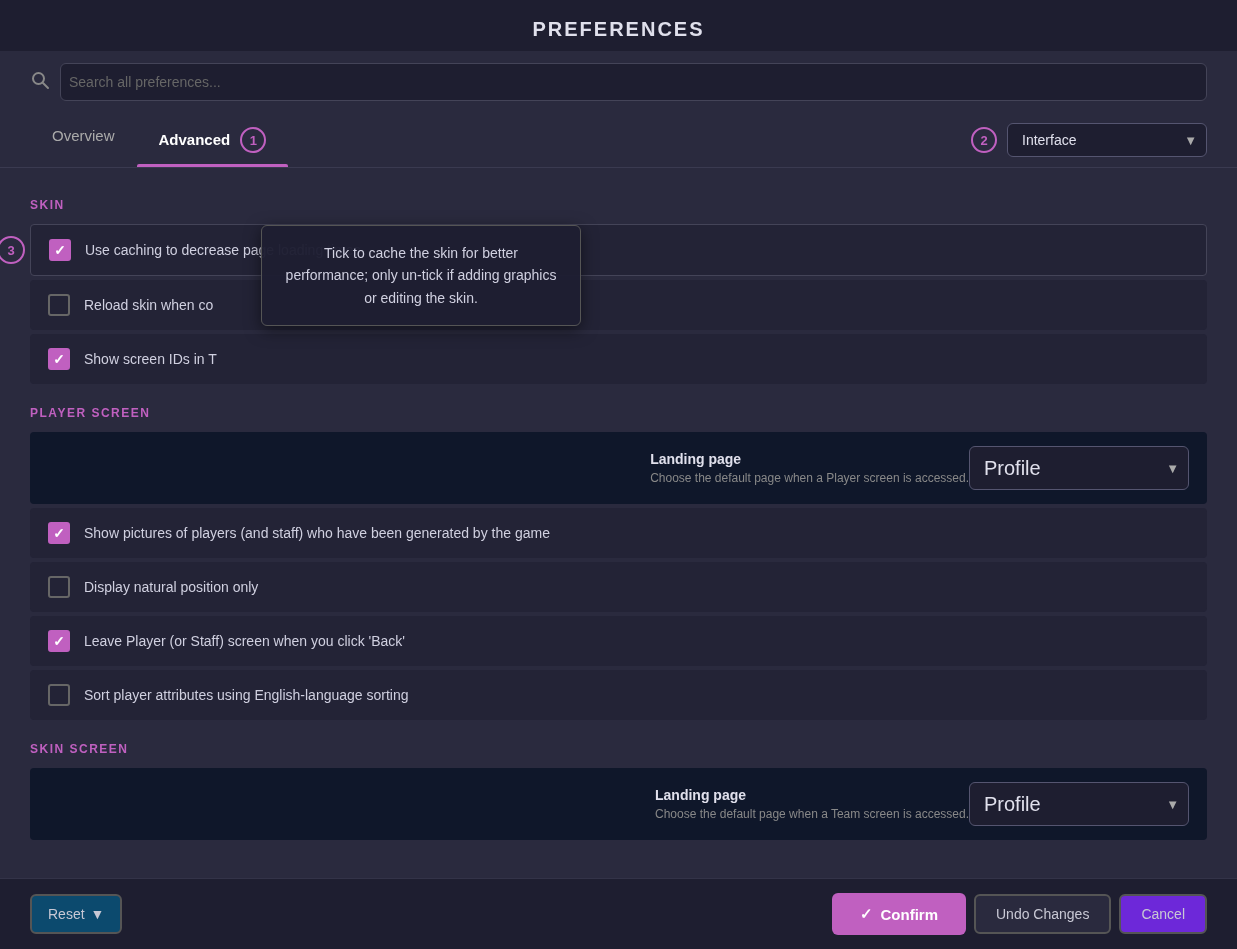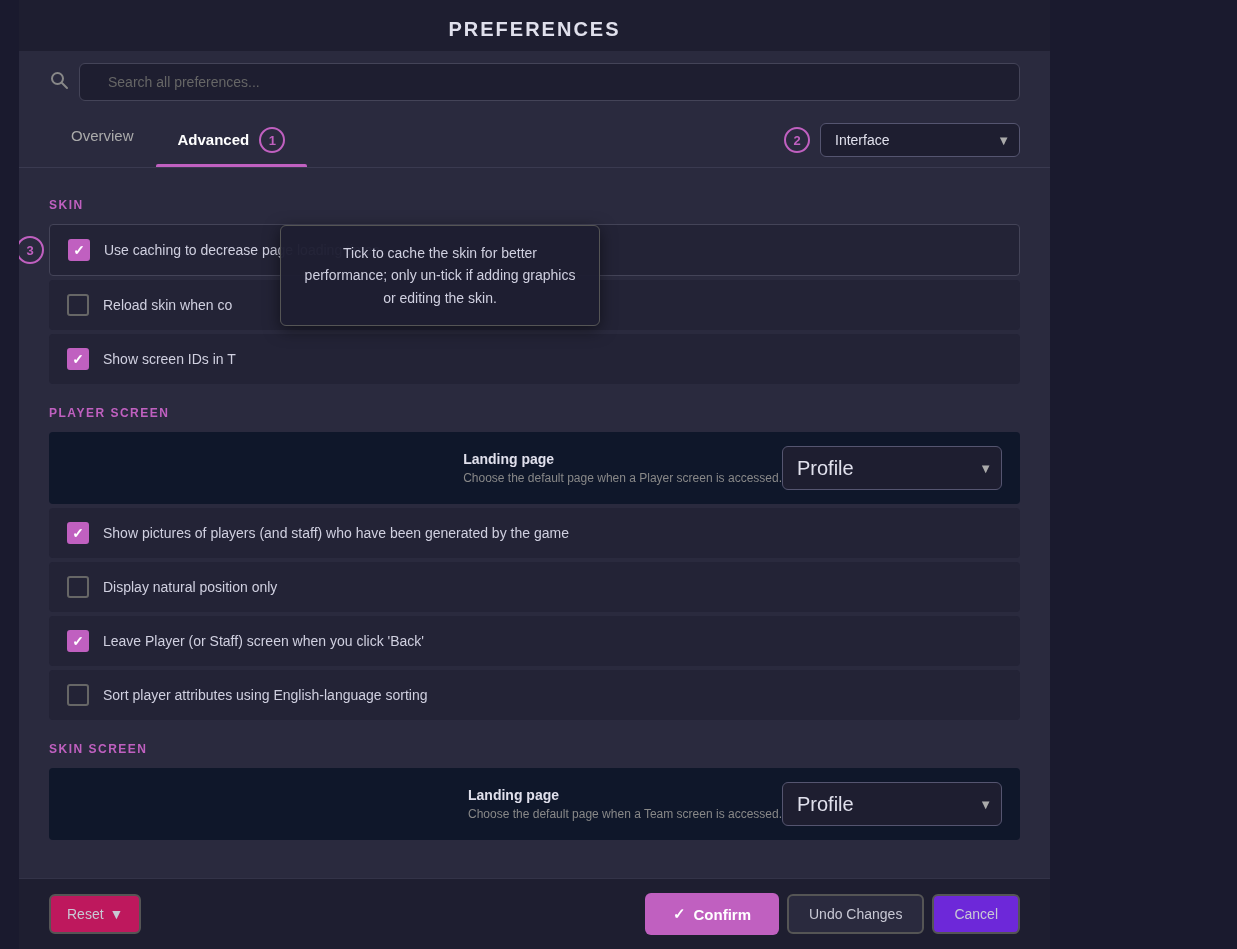--- a/index.html
+++ b/index.html
@@ -7,26 +7,25 @@
       background: #1a1a2e;
       font-family: 'Segoe UI', Arial, sans-serif;
       color: #c8c8d4;
       width: 1237px;
       min-height: 949px;
       overflow: hidden;
     }
 
     .preferences-wrapper {
       background: #2a2a3e;
-      width: 1031px;
+      width: 1237px;
       min-height: 949px;
       position: relative;
       display: flex;
       flex-direction: column;
-      margin-left: 19px;
     }
 
     
     .preferences-header {
       text-align: center;
       padding: 18px 0 10px;
       background: #1e1e30;
     }
     .preferences-title {
       font-size: 20px;
@@ -45,21 +44,21 @@
     }
     .search-icon-wrap {
       color: #888;
       font-size: 18px;
     }
     .search-input {
       flex: 1;
       background: #1e1e30;
       border: 1px solid #444458;
       border-radius: 6px;
-      padding: 10px 28px;
+      padding: 10px 8px;
       color: #f9a8d4;
       font-size: 14px;
       outline: none;
     }
     .search-input::placeholder { color: #666; }
 
     
     .tabs-row {
       display: flex;
       align-items: center;
@@ -279,21 +278,21 @@
     .footer-right {
       display: flex;
       gap: 8px;
       align-items: center;
     }
 
     .reset-btn {
       display: flex;
       align-items: center;
       gap: 6px;
-      background: #be185d;
+      background: #0c4a6e;
       border: 2px solid #555;
       border-radius: 6px;
       color: #c8c8d4;
       font-size: 14px;
       padding: 10px 16px;
       cursor: pointer;
     }
 
     .confirm-btn {
       display: flex;

